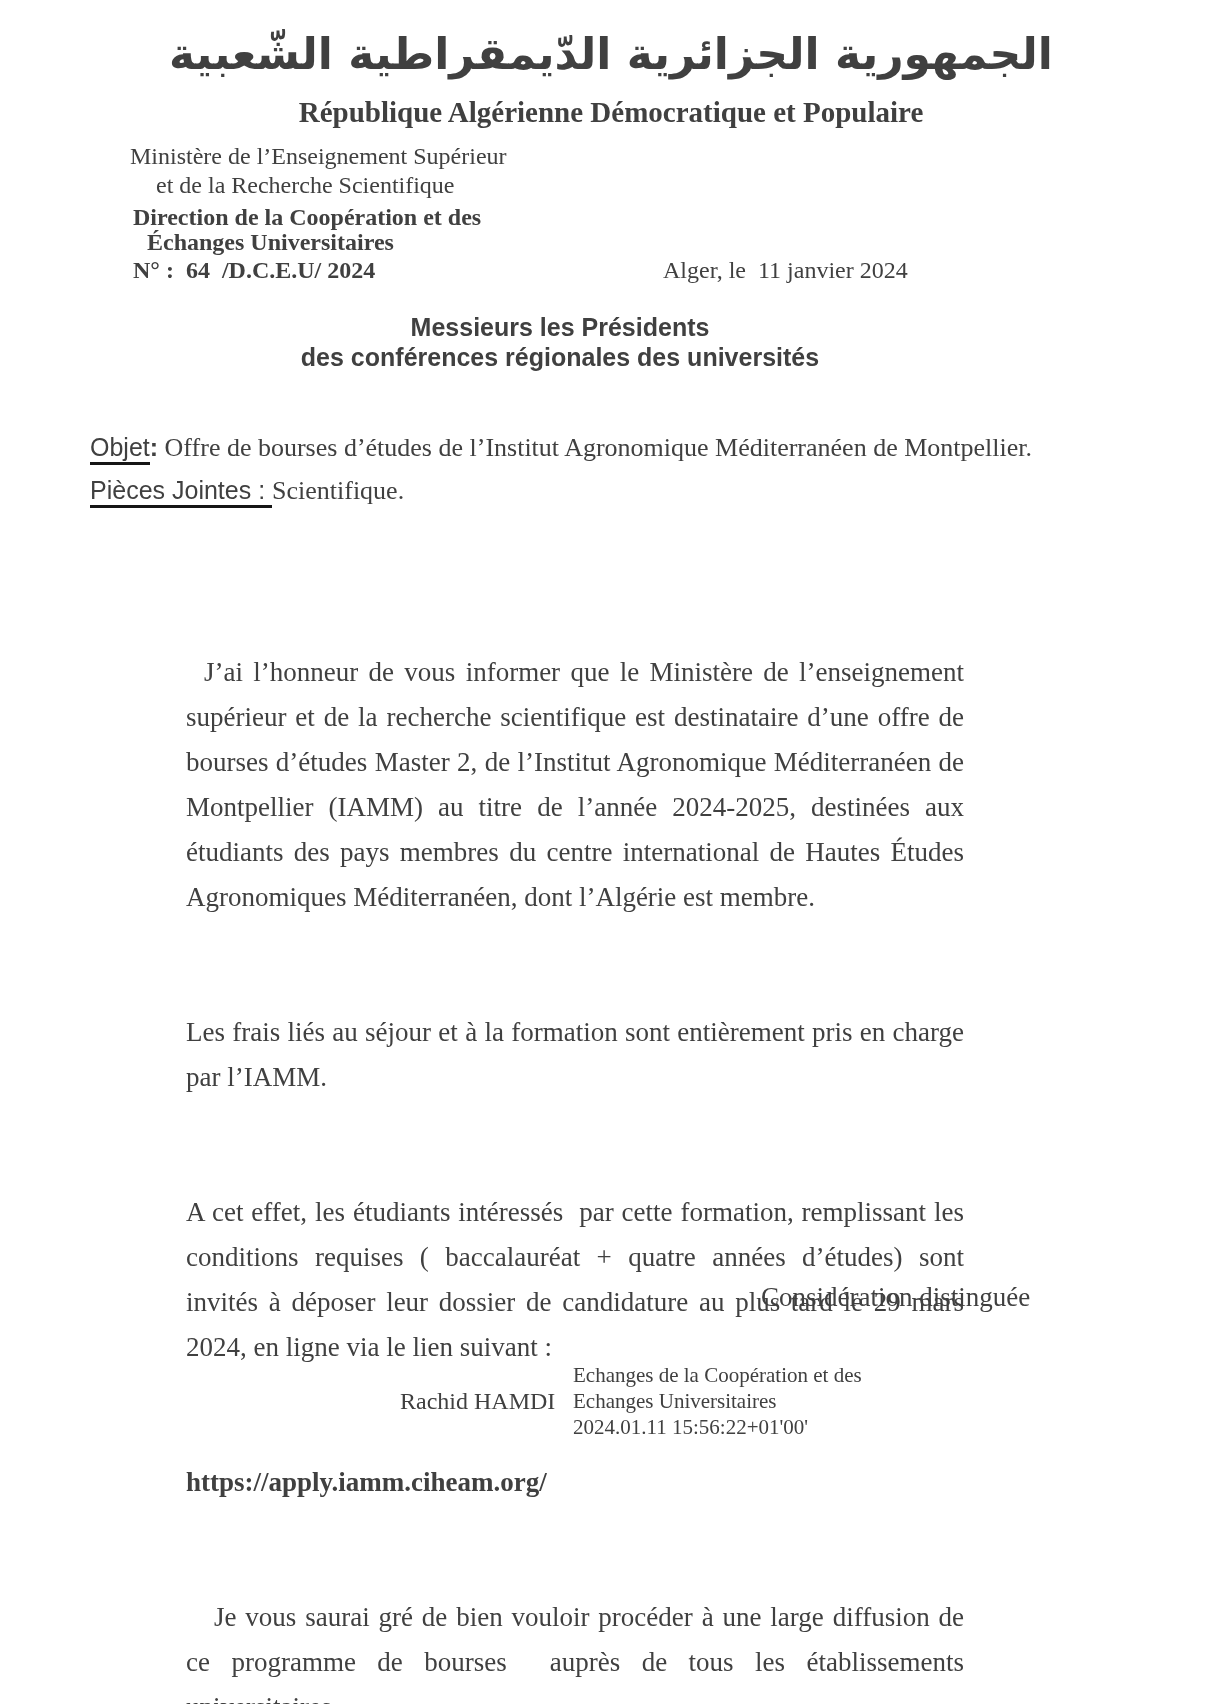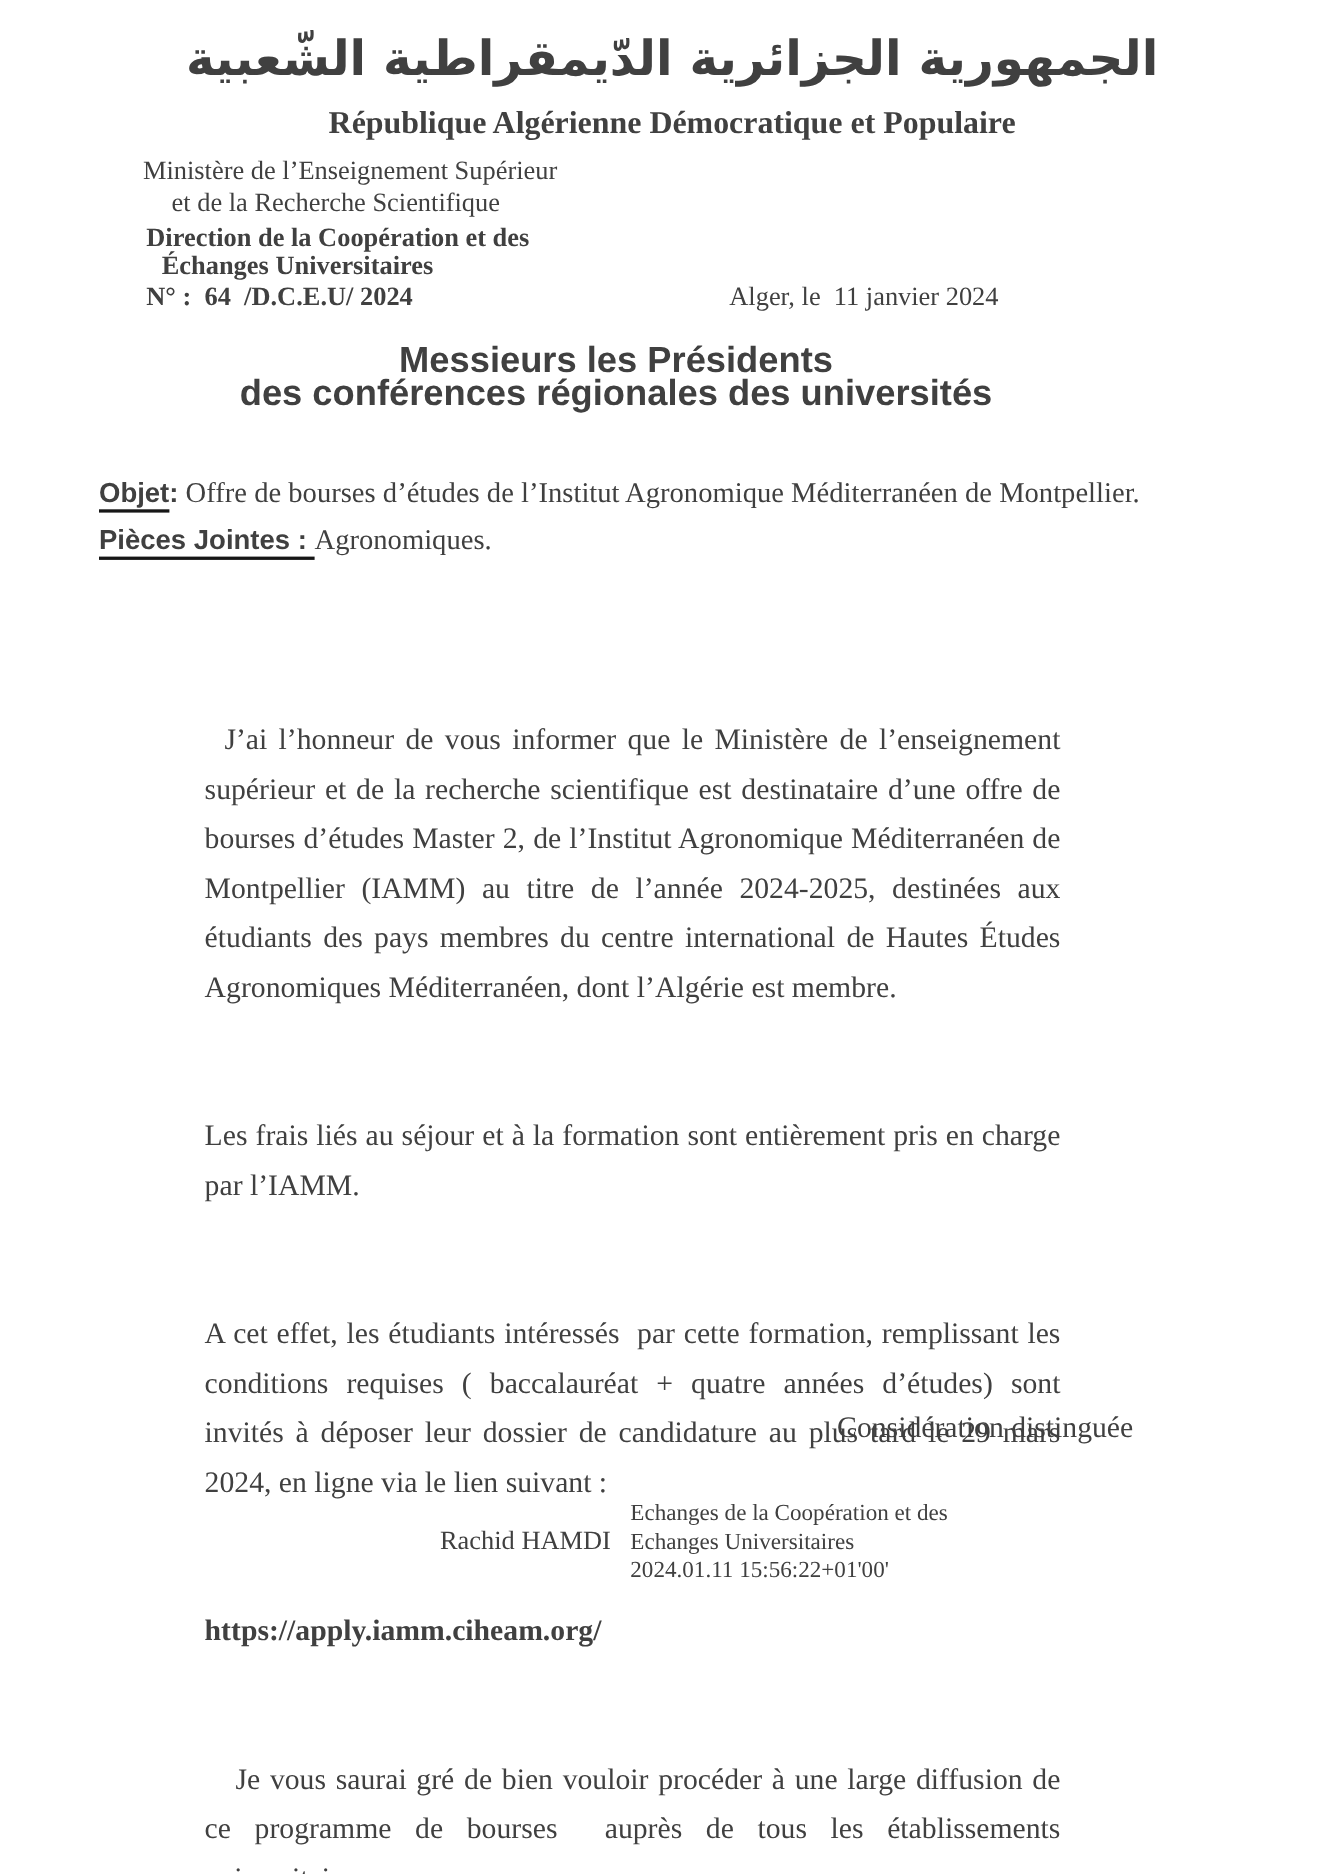--- a/index.html
+++ b/index.html
@@ -58,40 +58,40 @@
     font-size: 24px;
     white-space: pre-wrap;
   }
   .addressee {
     position: absolute;
     top: 312px; left: 0;
     width: 1120px;
     text-align: center;
     font-family: "Liberation Sans", sans-serif;
     font-weight: bold;
-    font-size: 33px;
+    font-size: 25px;
     line-height: 30px;
   }
   .subject-line {
     position: absolute;
     top: 433px; left: 90px;
     width: 1060px;
     font-size: 26px;
     white-space: pre-wrap;
   }
   .attachments-line {
     position: absolute;
     top: 476px; left: 90px;
     width: 1060px;
     font-size: 26px;
     white-space: pre-wrap;
   }
   .lbl {
     font-family: "Liberation Sans", sans-serif;
-    font-weight: bold;
+    font-weight: normal;
     font-size: 25px;
     border-bottom: 3px solid #161616;
     padding-bottom: 1px;
   }
   .lbl-colon {
     font-family: "Liberation Sans", sans-serif;
     font-weight: bold;
     font-size: 25px;
   }
   .body-text {
@@ -149,21 +149,21 @@
   <div class="ref-number">N° :  64  /D.C.E.U/ 2024</div>
   <div class="ref-date">Alger, le  11 janvier 2024</div>
 
   <div class="addressee">
     <div>Messieurs les Présidents</div>
     <div>des conférences régionales des universités</div>
   </div>
 
   <div class="subject-line"><span class="lbl">Objet</span><span class="lbl-colon">:</span><span> Offre de bourses d’études de l’Institut Agronomique Méditerranéen de Montpellier.</span></div>
 
-  <div class="attachments-line"><span class="lbl">Pièces Jointes : </span><span>Agronomiques.</span></div>
+  <div class="attachments-line"><span class="lbl">Pièces Jointes : </span><span>Scientifique.</span></div>
 
   <div class="body-text">
     <p class="indent1">J’ai l’honneur de vous informer que le Ministère de l’enseignement supérieur et de la recherche scientifique est destinataire d’une offre de bourses d’études Master 2, de l’Institut Agronomique Méditerranéen de Montpellier (IAMM) au titre de l’année 2024-2025, destinées aux étudiants des pays membres du centre international de Hautes Études Agronomiques Méditerranéen, dont l’Algérie est membre.</p>
     <p>Les frais liés au séjour et à la formation sont entièrement pris en charge par l’IAMM.</p>
     <p>A cet effet, les étudiants intéressés  par cette formation, remplissant les conditions requises ( baccalauréat + quatre années d’études) sont invités à déposer leur dossier de candidature au plus tard le 29 mars 2024, en ligne via le lien suivant :</p>
     <p class="app-link">https://apply.iamm.ciheam.org/</p>
     <p class="indent2">Je vous saurai gré de bien vouloir procéder à une large diffusion de ce programme de bourses  auprès de tous les établissements universitaires.</p>
   </div>
 
   <div class="closing">Considération distinguée</div>

